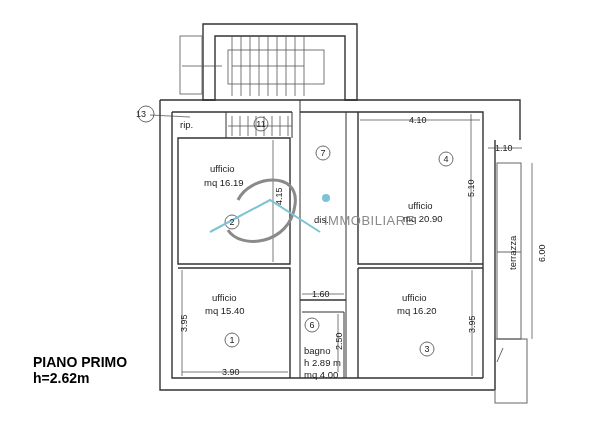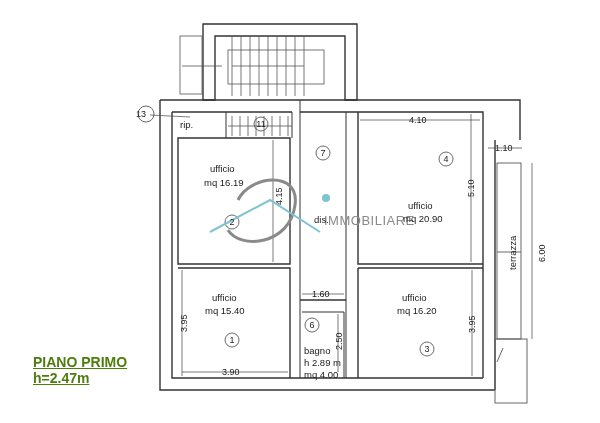--- a/index.html
+++ b/index.html
@@ -3,21 +3,21 @@
 <meta charset="utf-8">
 <style>
   html, body { margin:0; padding:0; background:#ffffff; }
   body { width:600px; height:423px; position:relative; overflow:hidden;
          font-family:"Liberation Sans", sans-serif; color:#1a1a1a; }
   svg { position:absolute; left:0; top:0; }
   .lbl { font-family:"Liberation Sans", sans-serif; font-size:9.5px; fill:#1a1a1a; }
   .dim { font-family:"Liberation Sans", sans-serif; font-size:9px; fill:#222; }
   .num { font-family:"Liberation Sans", sans-serif; font-size:9px; fill:#222; text-anchor:middle; }
   .title { position:absolute; left:33px; top:354px; font-weight:bold; font-size:14px; line-height:16px;
-           font-family:"Liberation Sans", sans-serif; color:#4d7c0f;text-decoration:underline; }
+           font-family:"Liberation Sans", sans-serif; color:#000000; }
   .wm-text { font-family:"Liberation Sans", sans-serif; font-size:13px; fill:#8a8a8a; letter-spacing:0.5px; }
 </style>
 </head>
 <body>
 
 <svg width="600" height="423" viewBox="0 0 600 423">
   <g fill="none" stroke="#333" stroke-width="1.4">
 
     <path d="M203 24 H357 V100 H345 V36 H215 V100 H203 Z"></path>
 
@@ -142,14 +142,14 @@
   <text x="342" y="350" class="dim" transform="rotate(-90 342 350)">2.50</text>
   <text x="187" y="332" class="dim" transform="rotate(-90 187 332)">3.95</text>
   <text x="222" y="375" class="dim">3.90</text>
   <text x="475" y="333" class="dim" transform="rotate(-90 475 333)">3.95</text>
 
   <text x="516" y="270" class="lbl" transform="rotate(-90 516 270)">terrazza</text>
 </svg>
 
 <div class="title">
   <div>PIANO PRIMO</div>
-  <div>h=2.47m</div>
+  <div>h=2.62m</div>
 </div>
 
 </body></html>

